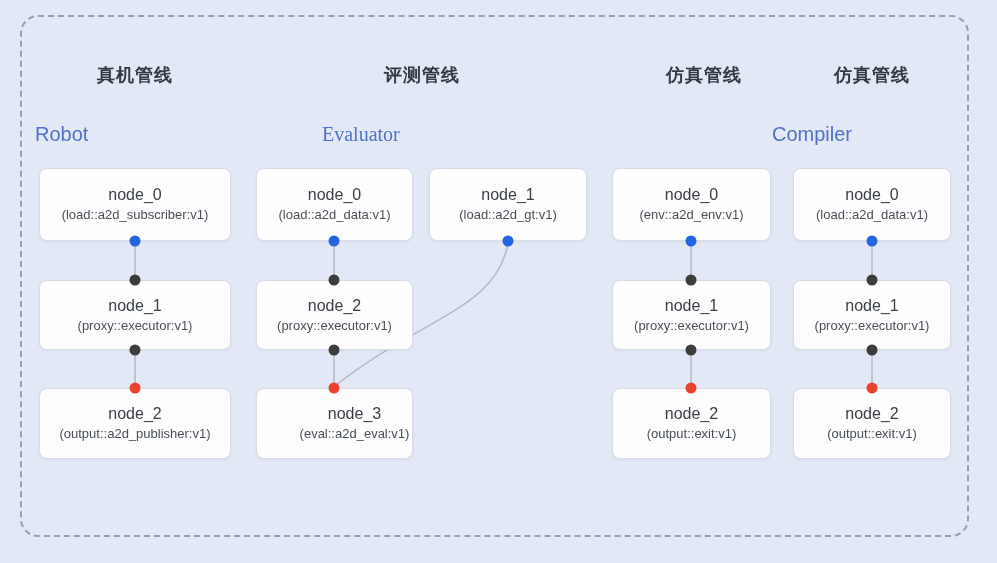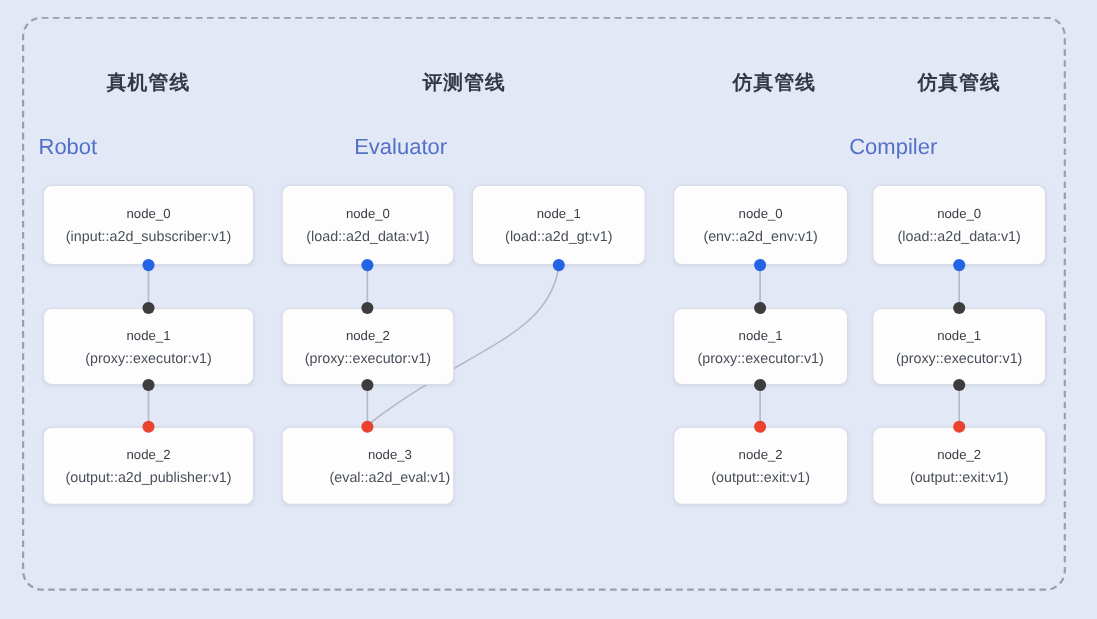--- a/index.html
+++ b/index.html
@@ -30,21 +30,21 @@
   .node-card{
     position:absolute;z-index:2;
     background:#fdfdfe;
     border:1px solid #d8dce5;
     border-radius:8px;
     box-shadow:0 1px 3px rgba(60,80,140,0.08);
     display:flex;flex-direction:column;align-items:center;justify-content:center;
     gap:3px;
     box-sizing:border-box;
   }
-  .node-title{font-size:12px;color:#3a3f46;line-height:17px;}
+  .node-title{font-size:16px;color:#3a3f46;line-height:17px;}
   .node-type{font-size:13px;color:#494f58;line-height:17px;white-space:nowrap;}
 </style>
 </head>
 <body>
 
 <div class="stage">
 
   <div class="dashed-frame"></div>
 
   <svg class="layer edges-layer" width="997" height="563">
@@ -57,28 +57,28 @@
       <path d="M691,241 L691,280" stroke="#b3bac6"></path>
       <path d="M691,350 L691,388" stroke="#b3bac6"></path>
       <path d="M872,241 L872,280" stroke="#b3bac6"></path>
       <path d="M872,350 L872,388" stroke="#b3bac6"></path>
     </g>
   </svg>
 
   <div class="zh-title" style="left:35px;top:63px;">真机管线</div>
   <div class="en-title" style="left:35px;top:123px;">Robot</div>
   <div class="zh-title" style="left:322px;top:63px;">评测管线</div>
-  <div class="en-title" style="left:322px;top:123px;">Evaluator</div>
+  <div class="en-title" style="left:322px;top:123px;font-family:Liberation Serif, serif;">Evaluator</div>
   <div class="zh-title" style="left:604px;top:63px;">仿真管线</div>
   <div class="zh-title" style="left:772px;top:63px;">仿真管线</div>
   <div class="en-title" style="left:772px;top:123px;">Compiler</div>
 
   <div class="node-card" style="left:39px;top:168px;width:192px;height:73px;">
     <div class="node-title">node_0</div>
-    <div class="node-type">(input::a2d_subscriber:v1)</div>
+    <div class="node-type">(load::a2d_subscriber:v1)</div>
   </div>
   <div class="node-card" style="left:39px;top:280px;width:192px;height:70px;">
     <div class="node-title">node_1</div>
     <div class="node-type">(proxy::executor:v1)</div>
   </div>
   <div class="node-card" style="left:39px;top:388px;width:192px;height:71px;">
     <div class="node-title">node_2</div>
     <div class="node-type">(output::a2d_publisher:v1)</div>
   </div>
 

